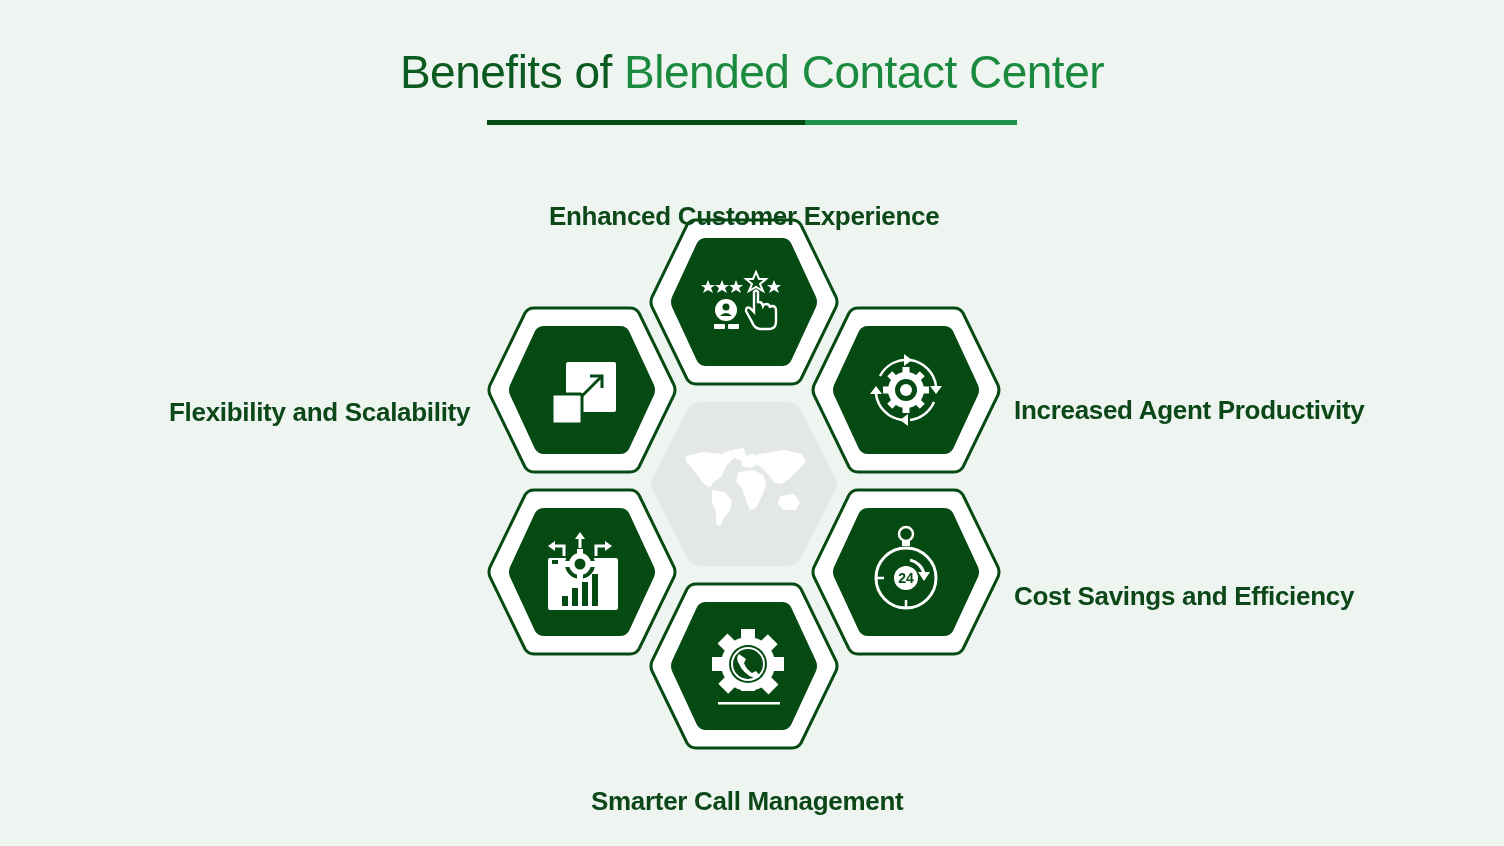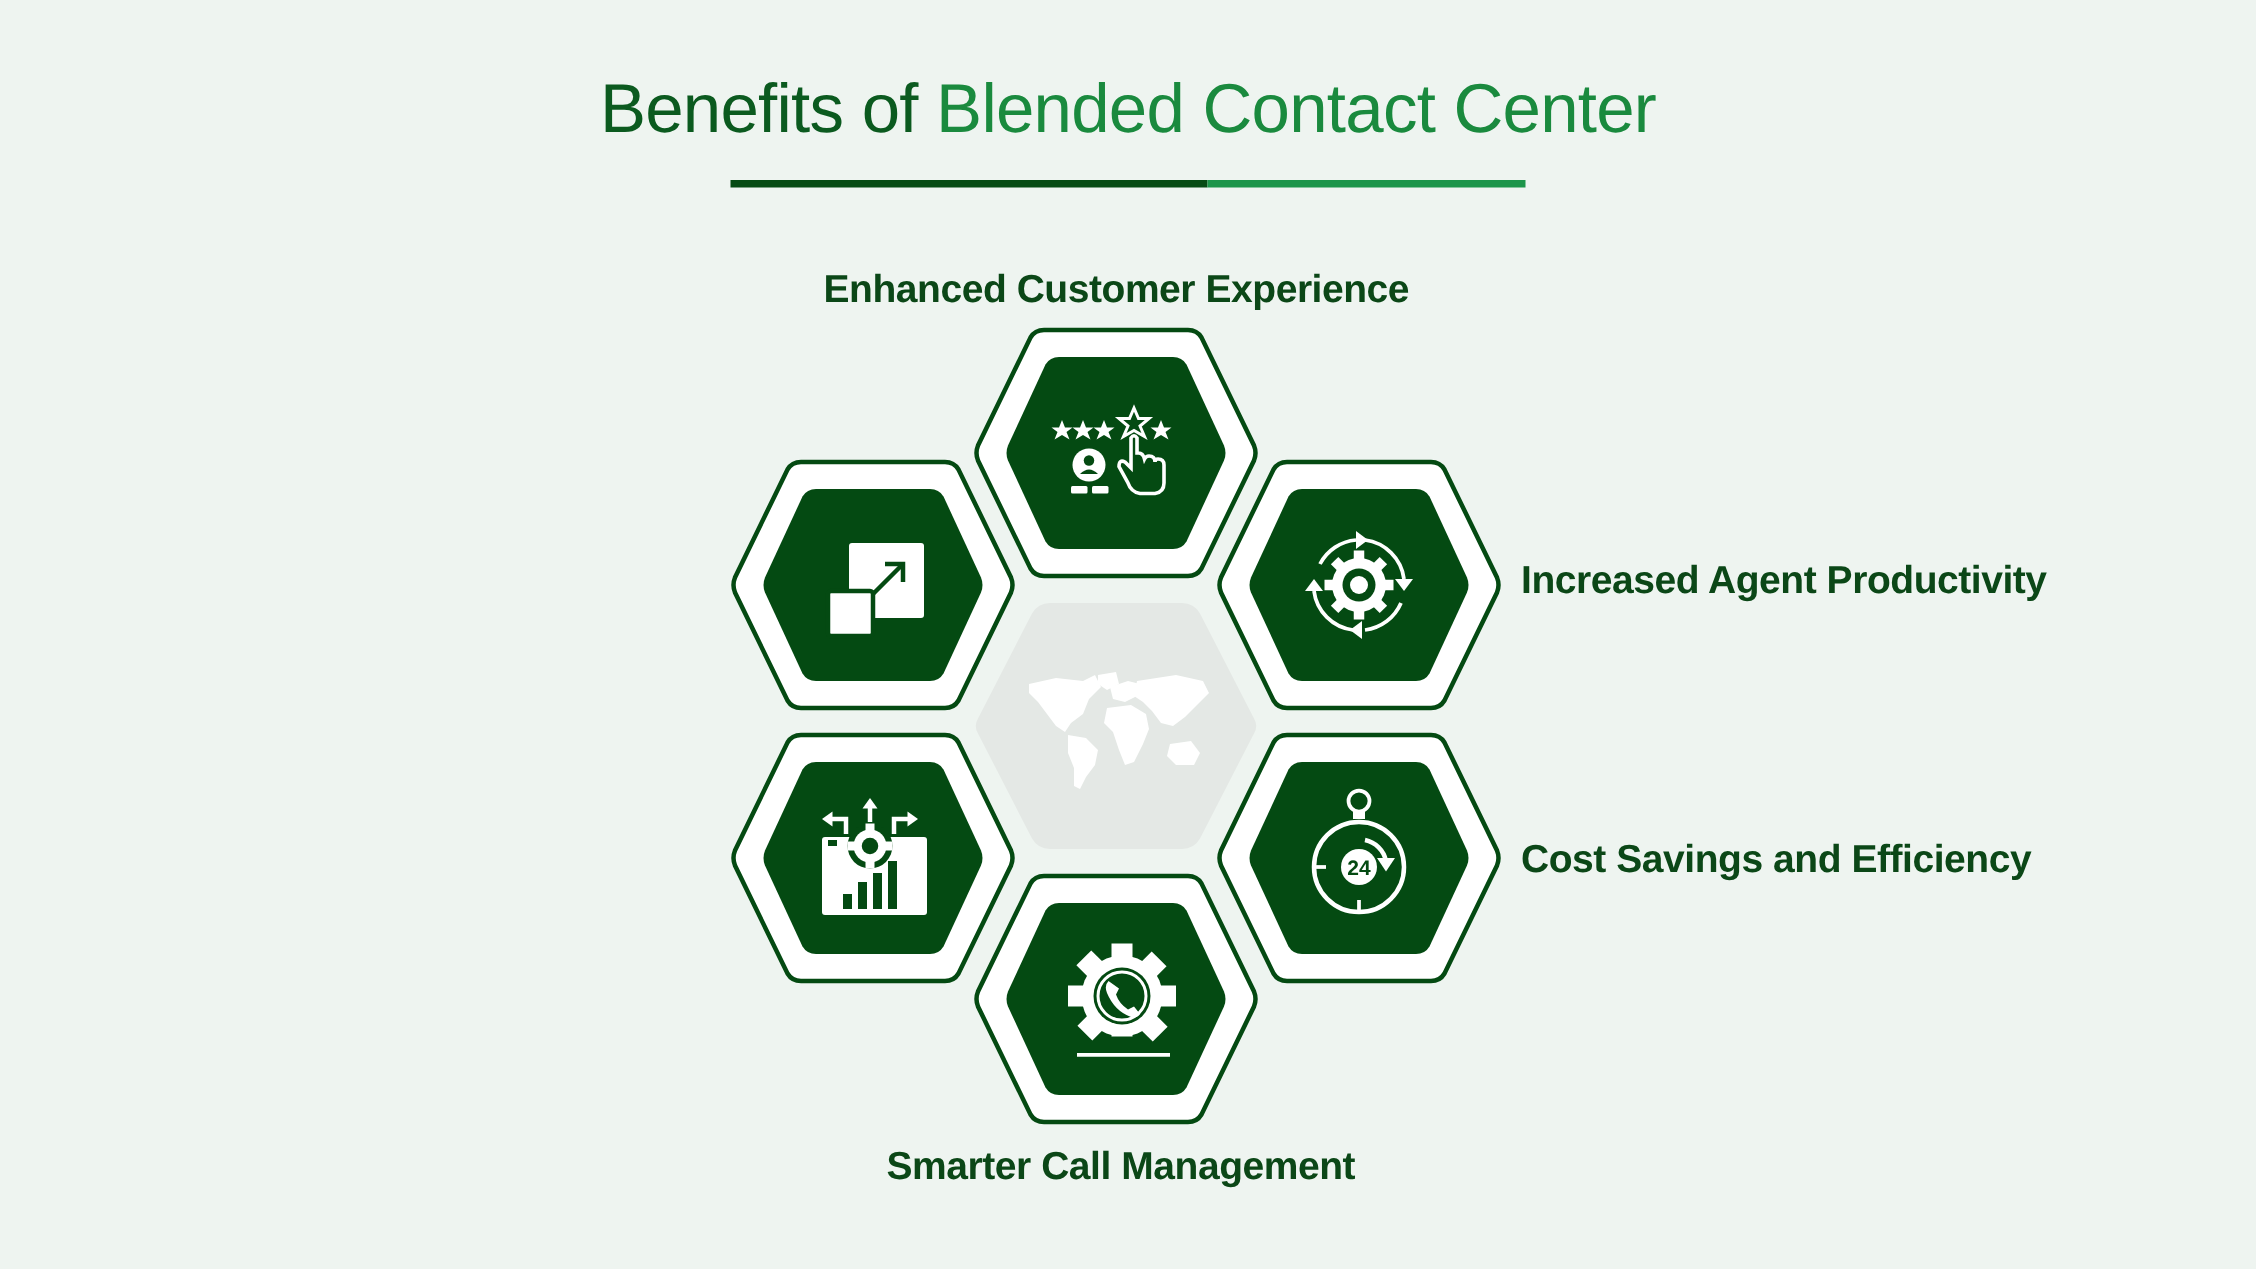--- a/index.html
+++ b/index.html
@@ -19,20 +19,21 @@
     .underline {
       position: absolute; top: 120px; left: 487px; width: 530px; height: 5px;
       display: flex;
     }
     .underline .seg1 { width: 318px; height: 5px; background: #064b14; }
     .underline .seg2 { width: 212px; height: 5px; background: #1c954a; }
     .label {
       position: absolute; font-size: 26px; font-weight: 700;
       color: #0b4717; white-space: nowrap; line-height: 32px;
       letter-spacing: -0.3px;
+      margin-top: 24px;
     }
     svg.diagram { position: absolute; left: 0; top: 0; }
   </style>
 </head>
 <body>
 
 <div class="page">
 
   <h1 class="title"><span class="t1">Benefits of </span><span class="t2">Blended Contact Center</span></h1>
 
@@ -184,14 +185,15 @@
         <rect x="-4" y="25" width="16" height="10" fill="#044a12"></rect>
         <rect x="-26" y="36" width="62" height="2.5"></rect>
       </g>
     </g>
   </svg>
 
   <div class="label" style="left:549px; top:176px;">Enhanced Customer Experience</div>
   <div class="label" style="left:1014px; top:556px;">Cost Savings and Efficiency</div>
   <div class="label" style="left:1014px; top:370px;">Increased Agent Productivity</div>
   <div class="label" style="left:591px; top:761px;text-align:center;">Smarter Call Management</div>
+  <div class="label" style="left:169px; top:372px;">Flexibility and Scalability</div>
 
 </div>
 
 </body></html>

